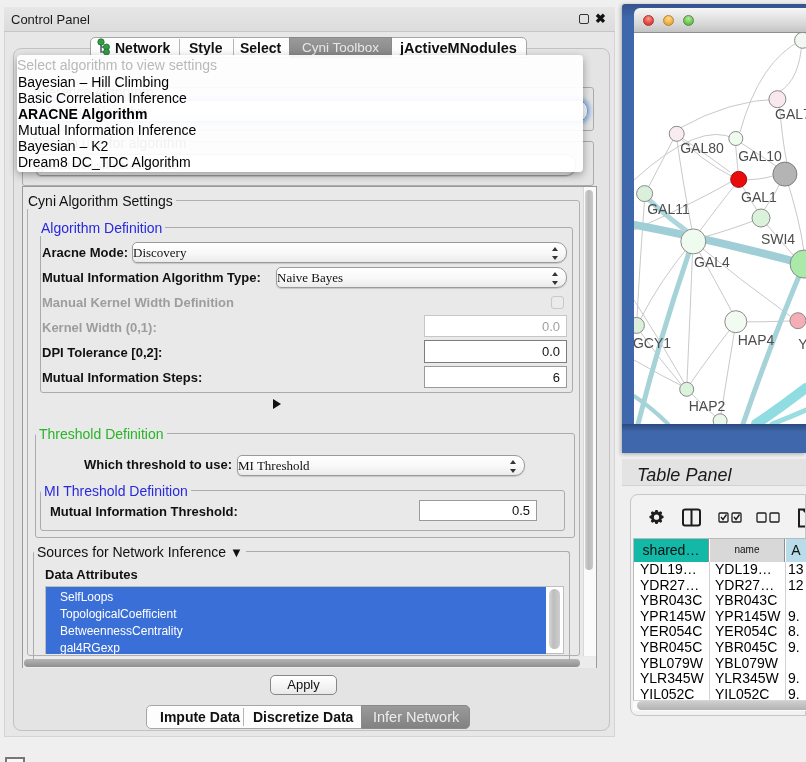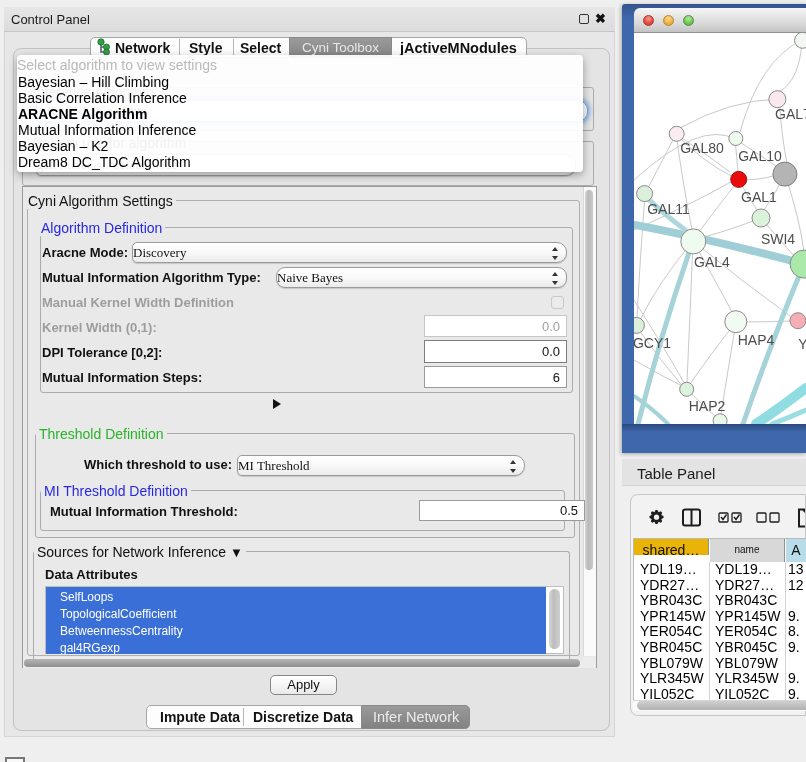--- a/index.html
+++ b/index.html
@@ -73,21 +73,21 @@
 
 <div class="groupbox" style="left:40px;top:227px;width:533px;height:166px;"></div>
 <div class="grouptitle" style="left:38px;top:220px;color:#2828dd;">Algorithm Definition</div>
 
 <div class="abs b" style="left:42px;top:245px;font-size:13px;color:#111;">Aracne Mode:</div>
 <div class="combo" style="left:132px;top:242px;width:435px;height:21px;">Discovery<span class="arr"><svg width="10" height="21" viewBox="0 0 10 21">
           <path d="M2 8 L5 4 L8 8 Z M2 13 L5 17 L8 13 Z" fill="#333"></path>
         </svg></span></div>
 
 <div class="abs b" style="left:42px;top:270px;font-size:13px;color:#111;">Mutual Information Algorithm Type:</div>
-<div class="combo" style="left:276px;top:267px;width:291px;height:21px;border-radius:9px;">Naive Bayes<span class="arr"><svg width="10" height="21" viewBox="0 0 10 21">
+<div class="combo" style="left:276px;top:267px;width:291px;height:21px;">Naive Bayes<span class="arr"><svg width="10" height="21" viewBox="0 0 10 21">
           <path d="M2 8 L5 4 L8 8 Z M2 13 L5 17 L8 13 Z" fill="#333"></path>
         </svg></span></div>
 
 <div class="abs b gray" style="left:42px;top:295px;font-size:13px;">Manual Kernel Width Definition</div>
 <div class="abs" style="left:551px;top:296px;width:13px;height:13px;background:#ebebeb;border:1px solid #c9c9c9;border-radius:3px;"></div>
 
 <div class="abs b gray" style="left:42px;top:320px;font-size:13px;">Kernel Width (0,1):</div>
 <div class="field" style="left:424px;top:315px;width:143px;height:22px;border-color:#c6c6c6;color:#a0a0a0;line-height:21px;">0.0</div>
 
 <div class="abs b" style="left:42px;top:345px;font-size:13px;color:#111;">DPI Tolerance [0,2]:</div>
@@ -104,21 +104,21 @@
 <div class="grouptitle" style="left:36px;top:426px;color:#28b428;">Threshold Definition</div>
 
 <div class="abs b" style="left:84px;top:457px;font-size:13px;color:#111;">Which threshold to use:</div>
 <div class="combo" style="left:237px;top:455px;width:288px;height:21px;">MI Threshold<span class="arr"><svg width="10" height="21" viewBox="0 0 10 21">
           <path d="M2 8 L5 4 L8 8 Z M2 13 L5 17 L8 13 Z" fill="#333"></path>
         </svg></span></div>
 
 <div class="groupbox" style="left:40px;top:490px;width:525px;height:41px;"></div>
 <div class="grouptitle" style="left:41px;top:483px;color:#2828dd;">MI Threshold Definition</div>
 <div class="abs b" style="left:50px;top:504px;font-size:13px;color:#111;">Mutual Information Threshold:</div>
-<div class="field" style="left:419px;top:500px;width:166px;height:21px;border-color:#9a9a9a;line-height:20px;">0.5</div>
+<div class="field" style="left:419px;top:500px;width:118px;height:21px;border-color:#9a9a9a;line-height:20px;">0.5</div>
 
 <div class="groupbox" style="left:33px;top:551px;width:537px;height:110px;border-bottom:none;border-radius:3px 3px 0 0;"></div>
 <div class="grouptitle" style="left:34px;top:544px;color:#111;">Sources for Network Inference <span style="font-size:13px;">▼</span></div>
 <div class="abs b" style="left:45px;top:567px;font-size:13px;color:#111;">Data Attributes</div>
 
 <div class="abs" style="left:45px;top:586px;width:519px;height:68px;background:#ffffff;border:1px solid #bdbdbd;"></div>
 <div class="abs" style="left:46px;top:587px;width:500px;height:67px;background:#3a6fd8;"></div>
 <div class="abs" style="left:60px;top:589px;width:300px;height:65px;overflow:hidden;font-size:12px;color:#fff;line-height:17px;">SelfLoops<br>TopologicalCoefficient<br>BetweennessCentrality<br>gal4RGexp</div>
 <div class="abs" style="left:549px;top:589px;width:11px;height:60px;background:linear-gradient(90deg,#d8d8d8,#bdbdbd 40%,#cecece);border-radius:6px;"></div>
 
@@ -215,21 +215,21 @@
   <text x="652" y="348">GCY1</text>
   <text x="756" y="345">HAP4</text>
   <text x="803" y="349">Y</text>
   <text x="707" y="411">HAP2</text>
 </g>
 </svg>
 
 <div class="abs" style="left:622px;top:424px;width:184px;height:8px;background:linear-gradient(rgba(20,35,70,0.45),rgba(20,35,70,0));"></div>
 
 <div class="abs" style="left:622px;top:459px;width:184px;height:27px;background:#e3e3e3;border-bottom:1px solid #d2d2d2;"></div>
-<div class="abs" style="left:637px;top:465px;font-size:15px;color:#1a1a1a;">Table Panel</div>
+<div class="abs" style="left:637px;top:465px;font-size:18px;color:#1a1a1a;font-style:italic;">Table Panel</div>
 
 <div class="abs" style="left:630px;top:494px;width:176px;height:222px;background:#f2f2f2;border:1px solid #c6c6c6;border-radius:8px 0 0 8px;"></div>
 
 <svg class="abs" style="left:645px;top:508px;" width="160" height="22" viewBox="0 0 160 22">
   <g fill="#1d1d1d">
     <path d="M9.5 4.2 l1 -2.2 h2 l1 2.2 2.3 -0.9 1.4 1.4 -0.9 2.3 2.2 1 v2 l-2.2 1 0.9 2.3 -1.4 1.4 -2.3 -0.9 -1 2.2 h-2 l-1 -2.2 -2.3 0.9 -1.4 -1.4 0.9 -2.3 -2.2 -1 v-2 l2.2 -1 -0.9 -2.3 1.4 -1.4 z"></path>
     <circle cx="11.5" cy="9.2" r="2.6" fill="#f2f2f2"></circle>
   </g>
   <g>
     <rect x="38" y="1.5" width="17" height="16" rx="2" fill="none" stroke="#1d1d1d" stroke-width="2"></rect>
@@ -242,21 +242,21 @@
     <path d="M89 9 l2 2.5 3.5 -5" stroke-width="1.4"></path>
     <rect x="112" y="5" width="9" height="9" rx="1"></rect>
     <rect x="125" y="5" width="9" height="9" rx="1"></rect>
   </g>
   <g stroke="#1d1d1d" stroke-width="2" fill="none">
     <path d="M154 1.5 h7 v17 h-7 z M158 1.5 l4 4"></path>
   </g>
 </svg>
 
 <div class="abs" style="left:633px;top:538px;width:173px;height:172px;background:#fff;border:1px solid #b9b9b9;border-right:none;"></div>
-<div class="abs" style="left:634px;top:539px;width:75px;height:16px;background:#eab308;border-right:1px solid #8f8f8f;font-size:14px;color:#111;text-align:center;line-height:22px;">shared…</div>
+<div class="abs" style="left:634px;top:539px;width:75px;height:23px;background:#14b8a6;border-right:1px solid #8f8f8f;font-size:14px;color:#111;text-align:center;line-height:22px;">shared…</div>
 <div class="abs" style="left:710px;top:539px;width:75px;height:23px;background:#d8d8d8;border-right:1px solid #8f8f8f;font-size:10px;color:#111;text-align:center;line-height:22px;">name</div>
 <div class="abs" style="left:786px;top:539px;width:20px;height:23px;background:#b9dcea;font-size:14px;color:#111;text-align:center;line-height:22px;">A</div>
 <div class="abs" style="left:634px;top:562px;width:172px;height:139px;overflow:hidden;">
   <div style="position:absolute;left:6px;top:0;font-size:14px;color:#000;line-height:15.6px;">YDL19…<br>YDR27…<br>YBR043C<br>YPR145W<br>YER054C<br>YBR045C<br>YBL079W<br>YLR345W<br>YIL052C</div>
   <div style="position:absolute;left:81px;top:0;font-size:14px;color:#000;line-height:15.6px;">YDL19…<br>YDR27…<br>YBR043C<br>YPR145W<br>YER054C<br>YBR045C<br>YBL079W<br>YLR345W<br>YIL052C</div>
   <div style="position:absolute;left:154px;top:0;font-size:14px;color:#000;line-height:15.6px;">13<br>12<br><br>9.<br>8.<br>9.<br><br>9.<br>9.</div>
 </div>
 <div class="abs" style="left:709px;top:562px;width:1px;height:138px;background:#d2d2d2;"></div>
 <div class="abs" style="left:785px;top:562px;width:1px;height:138px;background:#d2d2d2;"></div>
 <div class="abs" style="left:633px;top:700px;width:173px;height:11px;background:#fafafa;border-top:1px solid #d5d5d5;"></div>

